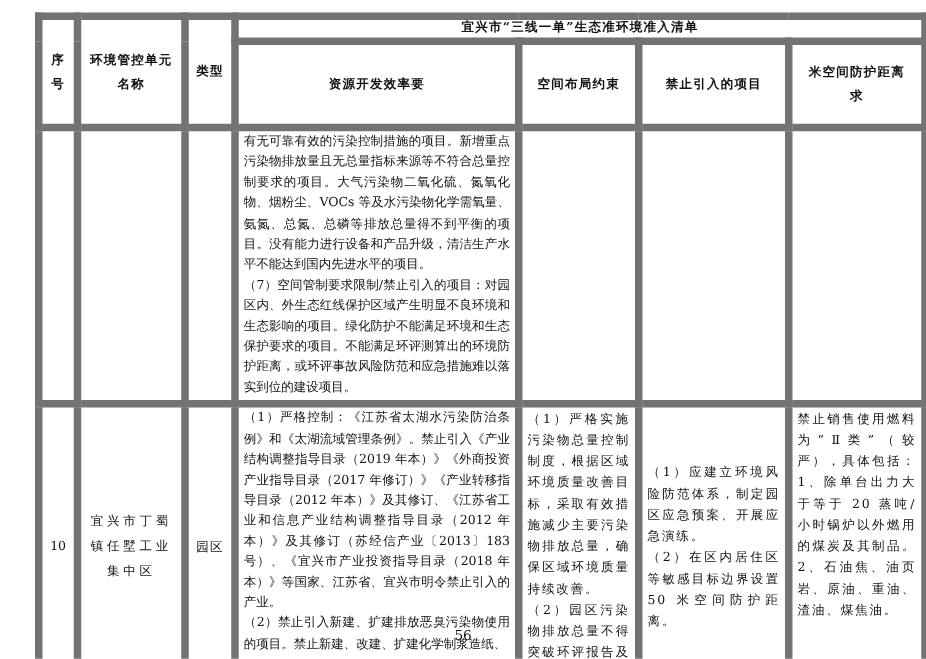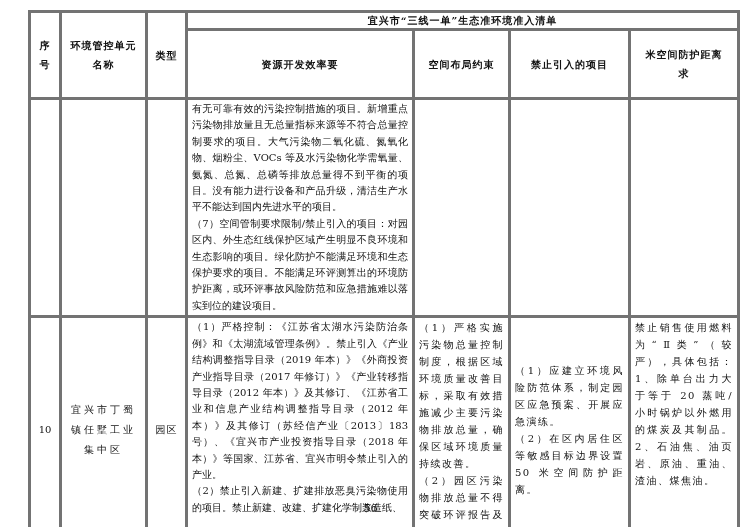--- a/index.html
+++ b/index.html
@@ -13,21 +13,21 @@
   }
   table.doc-table {
     position: absolute;
     left: 28px;
     top: 10px;
     width: 709px;
     border-collapse: collapse;
     table-layout: fixed;
   }
   table.doc-table th, table.doc-table td {
-    border: 3px solid #737373;
+    border: 6px solid #737373;
     padding: 1px 4px;
     font-size: 10px;
     overflow: hidden;
     box-sizing: border-box;
   }
   thead th {
     font-weight: bold;
     text-align: center;
     vertical-align: middle;
     white-space: pre-wrap;

